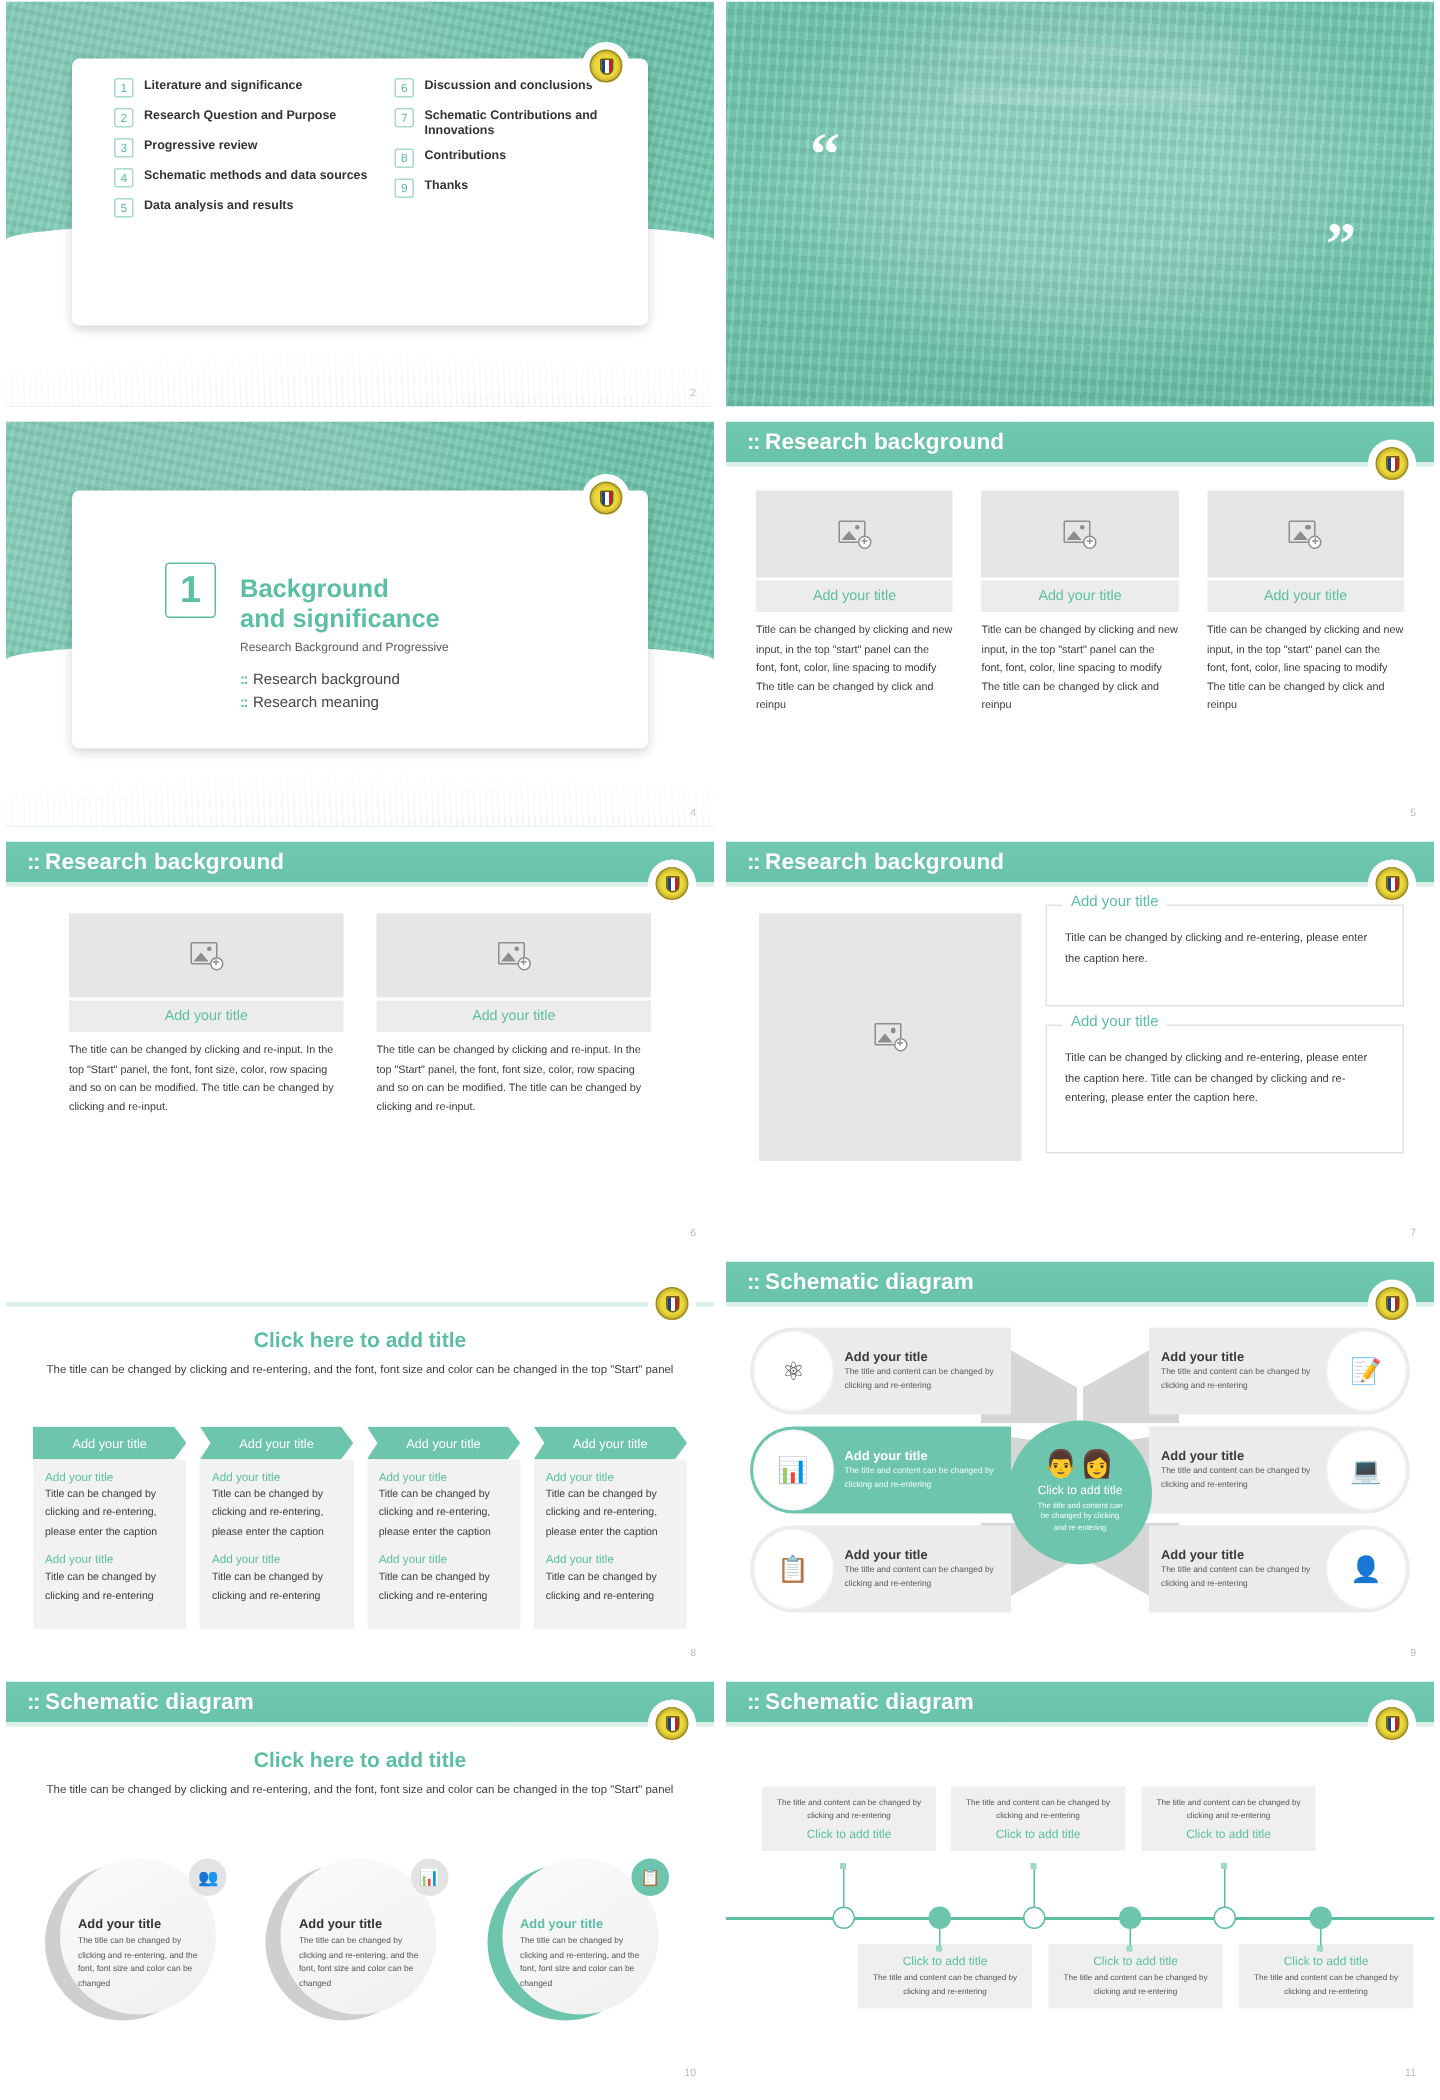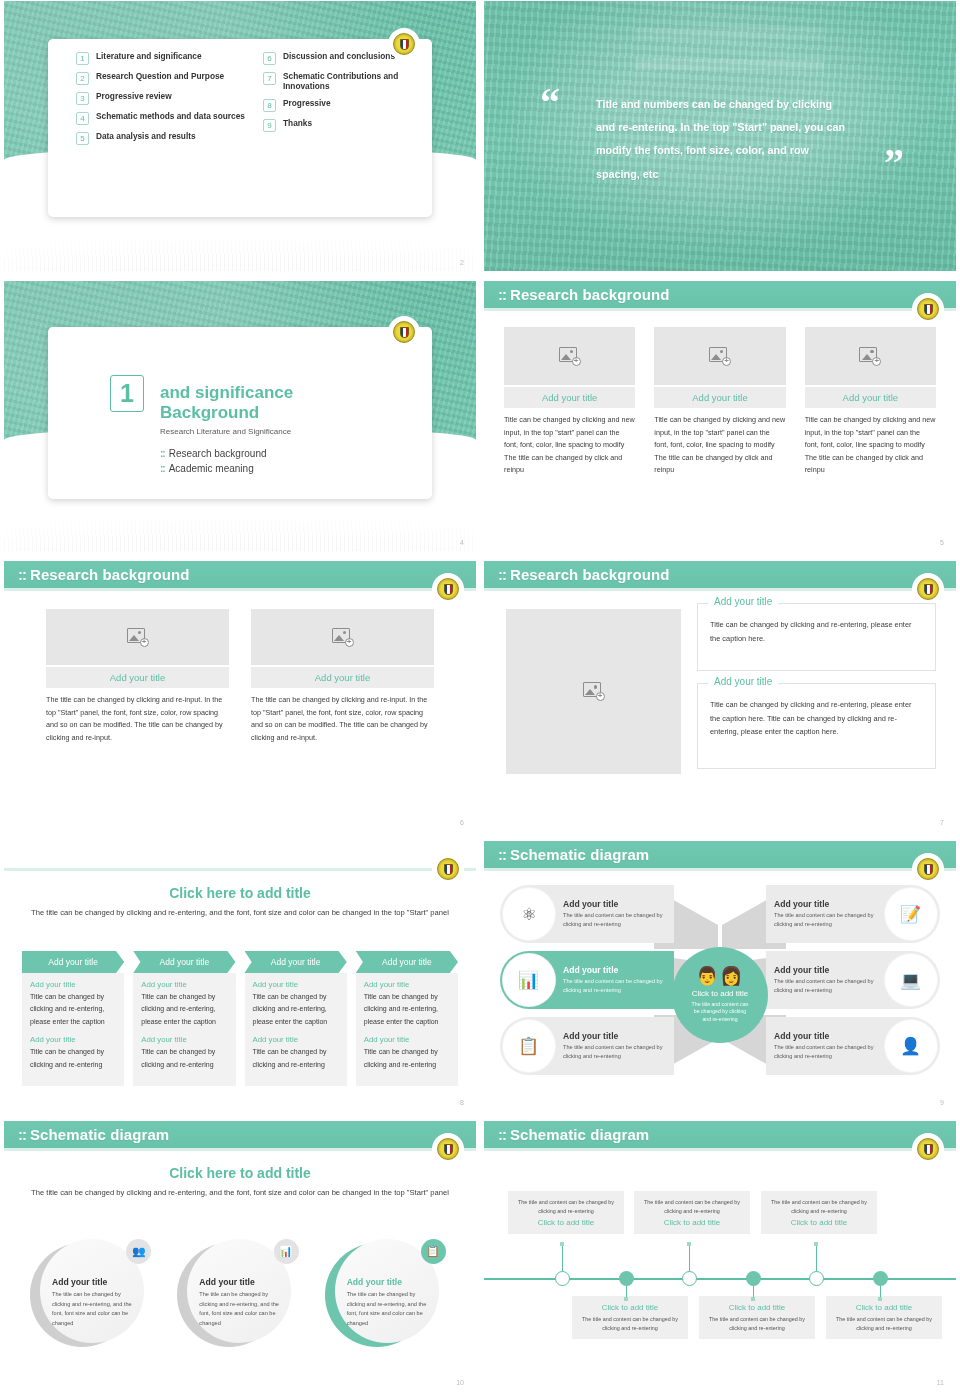--- a/index.html
+++ b/index.html
@@ -268,64 +268,63 @@
             <div class="toc-item">
               <div class="toc-num">6</div>
               <div class="toc-label">Discussion and conclusions</div>
             </div>
             <div class="toc-item">
               <div class="toc-num">7</div>
               <div class="toc-label">Schematic Contributions and Innovations</div>
             </div>
             <div class="toc-item">
               <div class="toc-num">8</div>
-              <div class="toc-label">Progressive</div>
+              <div class="toc-label">Contributions</div>
             </div>
             <div class="toc-item">
               <div class="toc-num">9</div>
               <div class="toc-label">Thanks</div>
             </div>
           </div>
         </div>
       </div>
       <div class="pagenum">2</div>
     </div>
   </div>
 
   <div class="slide-wrap quote-slide">
     <div class="slide">
       <div class="bg-photo"></div>
       <div class="faint-building"></div>
       <div class="qmark open">“</div>
       <div class="qmark close">”</div>
-      <div class="quote-text">Title and numbers can be changed by clicking and re-entering. In the top "Start" panel, you can modify the fonts, font size, color, and row spacing, etc</div>
     </div>
   </div>
 
   <div class="slide-wrap">
     <div class="slide">
       <div class="bg-photo"></div>
       <div class="bg-white-lower"></div>
       <div class="wave"></div>
       <div class="card sec-card">
         <div class="seal" style="right:14px; top:-9px;">
           <div class="seal-inner">
               <div class="seal-shield"></div>
             </div>
         </div>
         <div class="sec-numbox">1</div>
         <div class="sec-inner">
           <div class="sec-title">
+            <div>Background</div>
             <div>and significance</div>
-            <div>Background</div>
-          </div>
-          <div class="sec-sub">Research Literature and Significance</div>
+          </div>
+          <div class="sec-sub">Research Background and Progressive</div>
           <div class="sec-bullets">
             <div><span class="colon2">::</span><span>Research background</span></div>
-            <div><span class="colon2">::</span><span>Academic meaning</span></div>
+            <div><span class="colon2">::</span><span>Research meaning</span></div>
           </div>
         </div>
       </div>
       <div class="pagenum">4</div>
     </div>
   </div>
 
   <div class="slide-wrap">
     <div class="slide">
       <div class="teal-bar">

